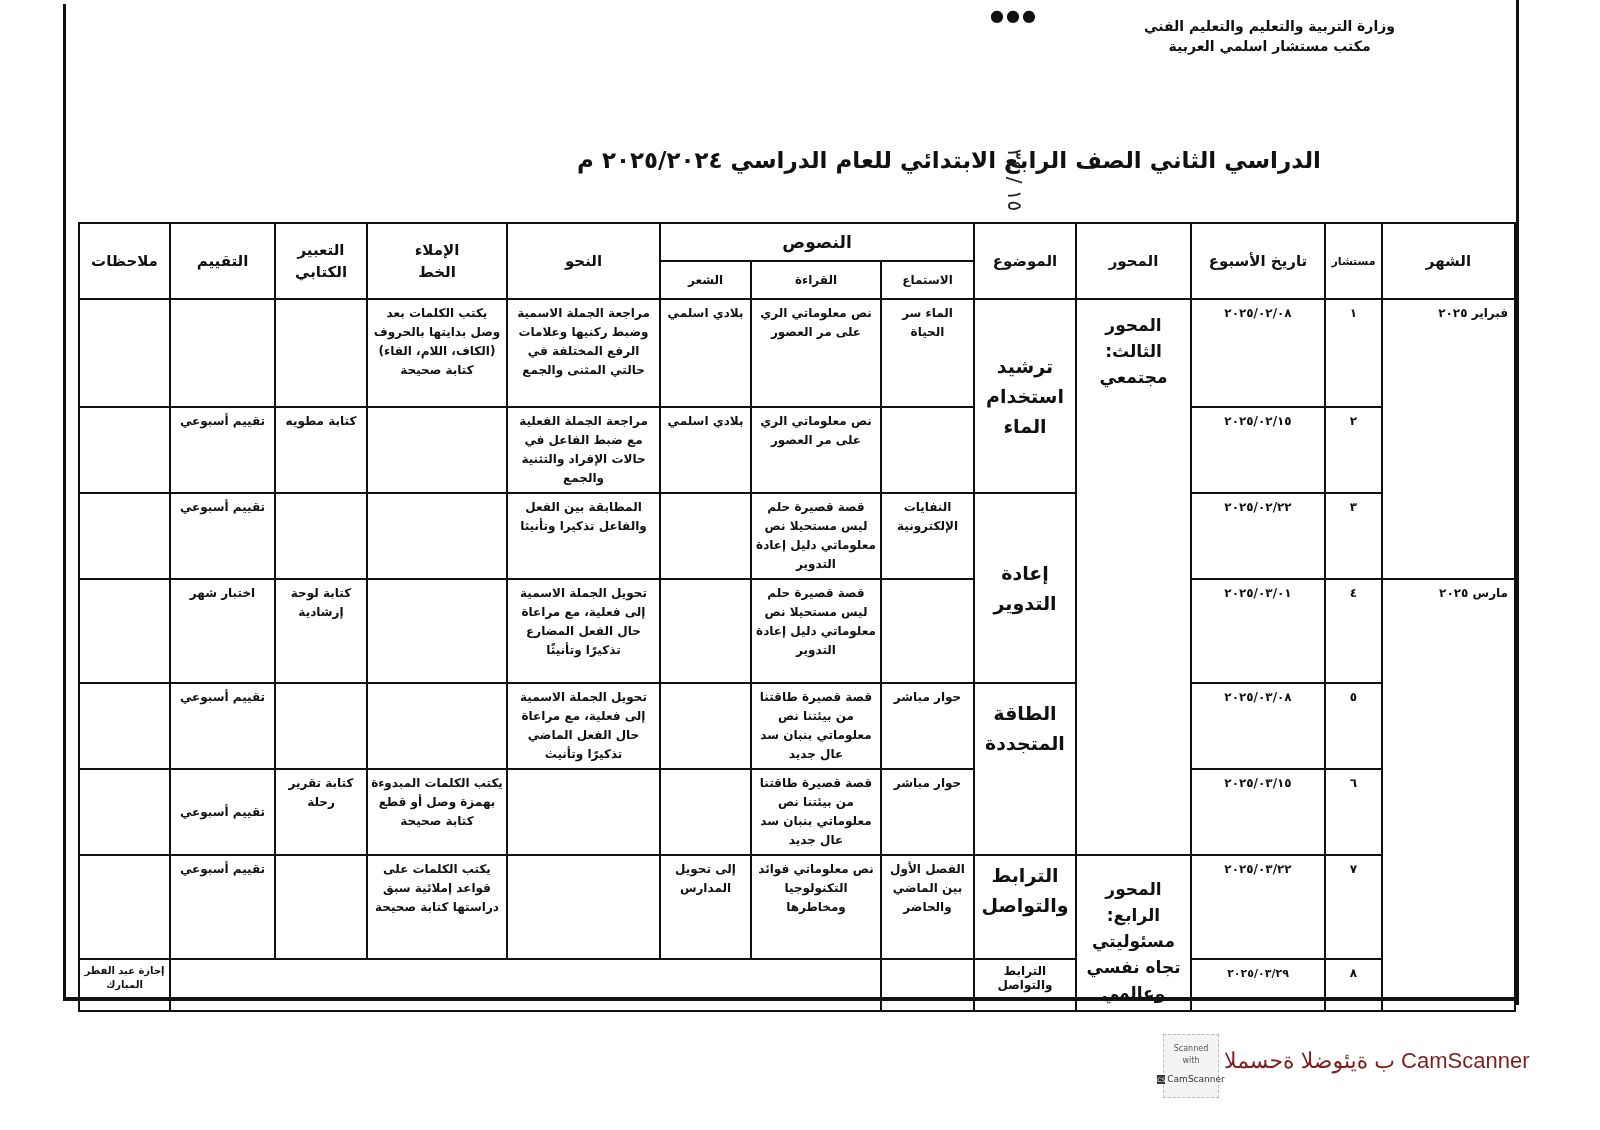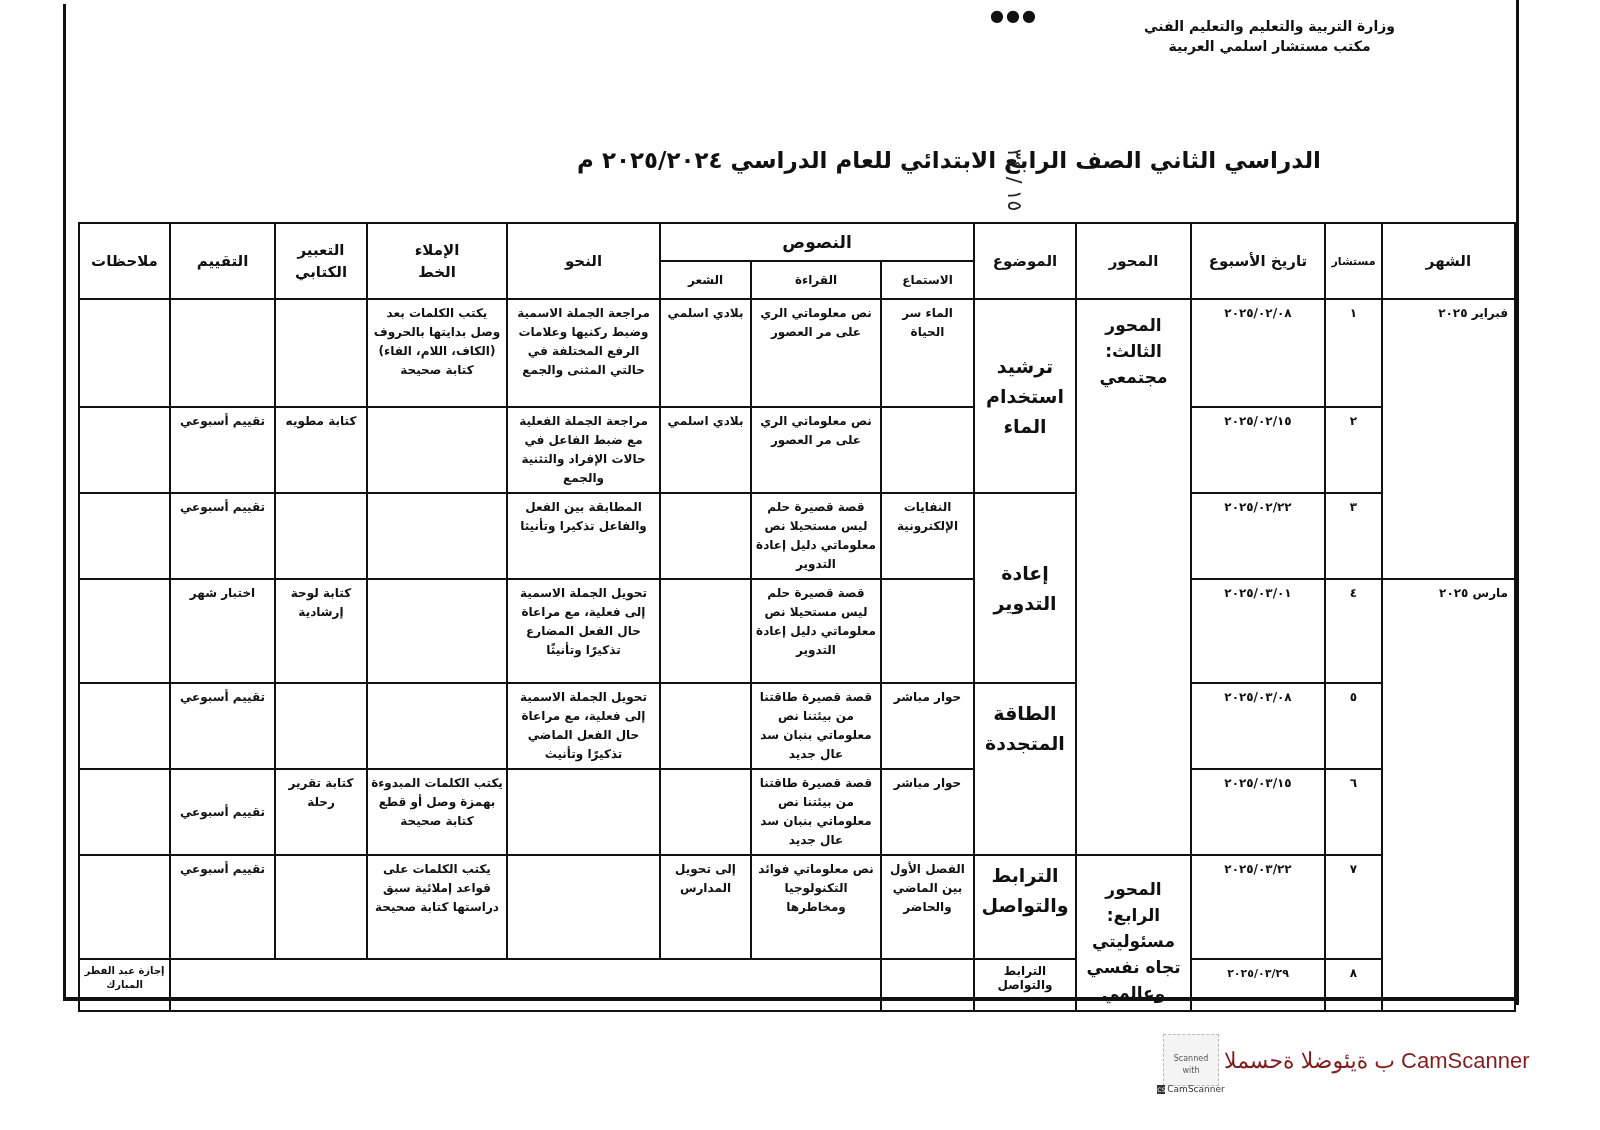--- a/index.html
+++ b/index.html
@@ -16,21 +16,21 @@
   table.plan { position:absolute; left:78px; top:222px; width:1436px; height:770px; border-collapse:collapse; direction:rtl; table-layout:fixed; }
   table.plan td, table.plan th { border:2px solid #111; font-weight:bold; text-align:center; vertical-align:top; padding:4px 3px; font-size:12px; line-height:19px; }
   table.plan th { vertical-align:middle; font-size:15px; }
   .big { font-size:19px !important; line-height:30px !important; vertical-align:middle !important; }
   .mid { font-size:17px !important; line-height:26px !important; }
   .date { font-family:"DejaVu Sans", sans-serif; font-size:13px; letter-spacing:1px; }
   .weeknum { font-size:15px; }
   .month { font-size:14px; text-align:right !important; padding-right:6px !important; }
   .small { font-size:10px !important; line-height:14px !important; }
 
-  .cs-badge { position:absolute; left:1163px; top:1034px; width:56px; height:52px; border:1px dashed #bbb; background:#f4f4f4; font-size:8px; text-align:center; color:#555; line-height:12px; padding-top:18px; box-sizing:border-box; }
+  .cs-badge { position:absolute; left:1163px; top:1034px; width:56px; height:64px; border:1px dashed #bbb; background:#f4f4f4; font-size:8px; text-align:center; color:#555; line-height:12px; padding-top:8px; box-sizing:border-box; }
   .cs-badge .logo { margin-top:6px; display:flex; align-items:center; justify-content:center; gap:2px; font-size:9px; color:#333; }
   .cs-badge .logo span.sq { display:inline-block; width:9px; height:9px; background:#333; color:#fff; font-size:6px; line-height:9px; }
   .cs-text { position:absolute; left:1224px; top:1048px; font-family:"Liberation Sans", sans-serif; font-size:22px; color:#7f1d1d; direction:rtl; white-space:nowrap; }
 </style>
 </head>
 <body>
 
 <div class="page-border-left"></div>
 <div class="page-border-right"></div>
 <div class="page-border-bottom"></div>

